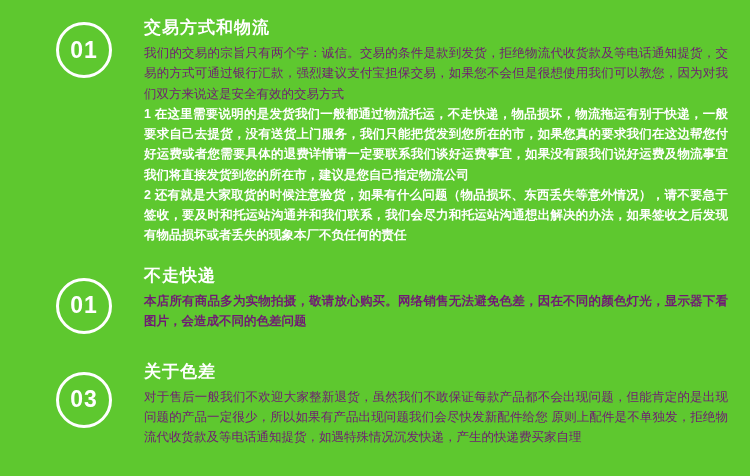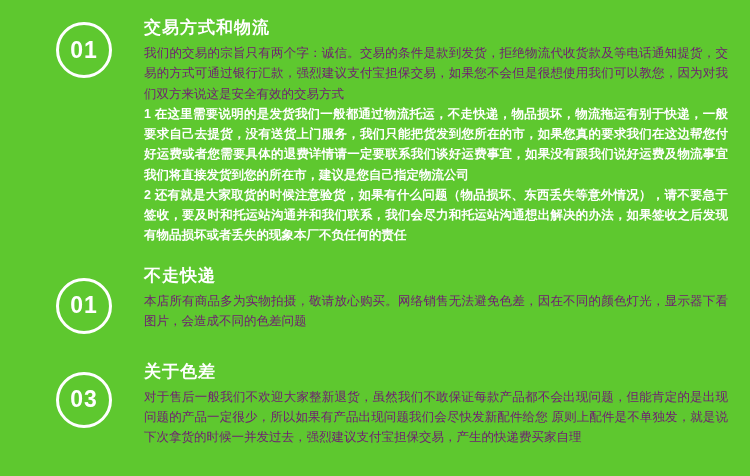--- a/index.html
+++ b/index.html
@@ -58,21 +58,21 @@
     letter-spacing: 1px;
   }
   .sec-text {
     color: #701a75;
     font-size: 12.5px;
     line-height: 1.62;
     margin: 0;
     text-align: justify;
   }
   .sec-text.bold {
-    font-weight: normal;
+    font-weight: bold;
   }
   .list-item {
     color: #ffffff;
     font-size: 12.5px;
     line-height: 1.62;
     margin: 0;
     text-align: justify;
     font-weight: bold;
   }
   .list-item .idx {
@@ -119,17 +119,17 @@
       <p class="sec-text bold">本店所有商品多为实物拍摄，敬请放心购买。网络销售无法避免色差，因在不同的颜色灯光，显示器下看图片，会造成不同的色差问题</p>
     </div>
   </div>
 
   <div class="section" id="section-3">
     <div class="num-wrap">
       <div class="num-circle">03</div>
     </div>
     <div class="body-col">
       <h2 class="sec-title">关于色差</h2>
-      <p class="sec-text">对于售后一般我们不欢迎大家整新退货，虽然我们不敢保证每款产品都不会出现问题，但能肯定的是出现问题的产品一定很少，所以如果有产品出现问题我们会尽快发新配件给您  原则上配件是不单独发，就是说下次拿货的时候一并发过去，强烈建议支付宝担保交易，产生的快递费买家自理</p>
+      <p class="sec-text">对于售后一般我们不欢迎大家整新退货，虽然我们不敢保证每款产品都不会出现问题，但能肯定的是出现问题的产品一定很少，所以如果有产品出现问题我们会尽快发新配件给您  原则上配件是不单独发，拒绝物流代收货款及等电话通知提货，如遇特殊情况沉发快递，产生的快递费买家自理</p>
     </div>
   </div>
 
 </div>
 
 </body></html>

